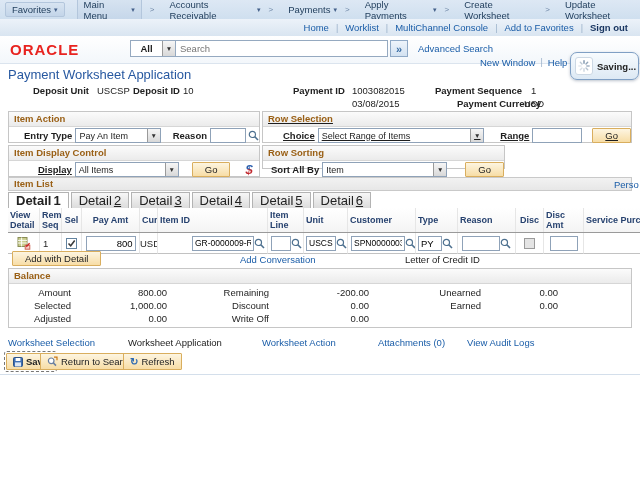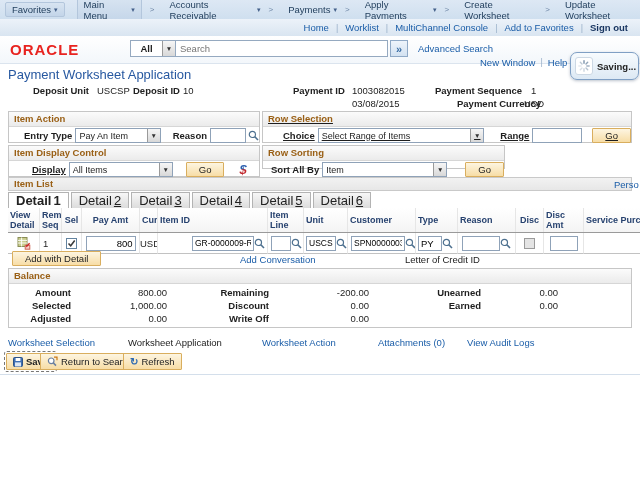--- a/index.html
+++ b/index.html
@@ -93,21 +93,21 @@
   .c4{width:18px}.c5{width:110px}.c6{width:36px}.c7{width:44px}.c8{width:68px}.c9{width:42px}
   .c10{width:58px}.c11{width:28px;justify-content:center}.c12{width:40px;justify-content:center}
   .c13{width:56px;border-right:none;white-space:nowrap;overflow:visible}
   .cb{width:11px;height:11px;border:1px solid #63839f;background:#fff;display:inline-flex;
       align-items:center;justify-content:center;box-sizing:border-box;}
   .cb.off{background:#e4e4e4;border-color:#9a9a9a;}
   .gval{font-size:9.5px;}
   
   .balbox{position:absolute;left:8px;top:268px;width:624px;height:60px;border:1px solid #c6c6c6;
           box-sizing:border-box;background:#fff;}
-  .bal-lbl{position:absolute;font-size:9.5px;font-weight:bold;text-align:right;}
+  .bal-lbl{position:absolute;font-size:9.5px;font-weight:normal;text-align:right;}
   .bal-val{position:absolute;font-size:9.5px;text-align:right;}
   
   .flink{position:absolute;top:337px;font-size:9.5px;color:#1a5da8;cursor:pointer;white-space:nowrap;}
   .fplain{position:absolute;top:337px;font-size:9.5px;color:#222;white-space:nowrap;}
   .toolbar-btn{position:absolute;top:353px;height:17px;}
   .savefocus{outline:1px dashed #777;outline-offset:1px;}
   .bottomline{position:absolute;top:374px;left:0;width:640px;height:1px;background:#d4dfeb;}
   .linktext{cursor:pointer;}
 </style>
 </head>
@@ -241,21 +241,21 @@
       </span>
       <span class="flbl" style="margin-left:16px;">Range</span>
       <input class="ipt" style="width: 50px; margin-left: 3px;" value="">
       <button class="btn-cream" style="margin-left:10px;">Go</button>
     </div>
   </div>
 
   <div class="gbox" style="left:8px;top:145px;width:252px;height:32px;">
     <div class="gbox-h">Item Display Control</div>
     <div class="gbox-b">
-      <span class="flbl" style="margin-left:23px;text-decoration:underline;">Display</span>
+      <span class="flbl" style="margin-left:29px;text-decoration:underline;">Display</span>
       <span class="combo" style="width:104px;margin-left:3px;">
         <span class="txt">All Items</span>
         <span class="combo-btn">▼</span>
       </span>
       <button class="btn-cream" style="margin-left:13px;">Go</button>
       <span class="dollar" style="margin-left:15px;">$</span>
     </div>
   </div>
 
   <div class="gbox" style="left:262px;top:145px;width:243px;height:24px;">

